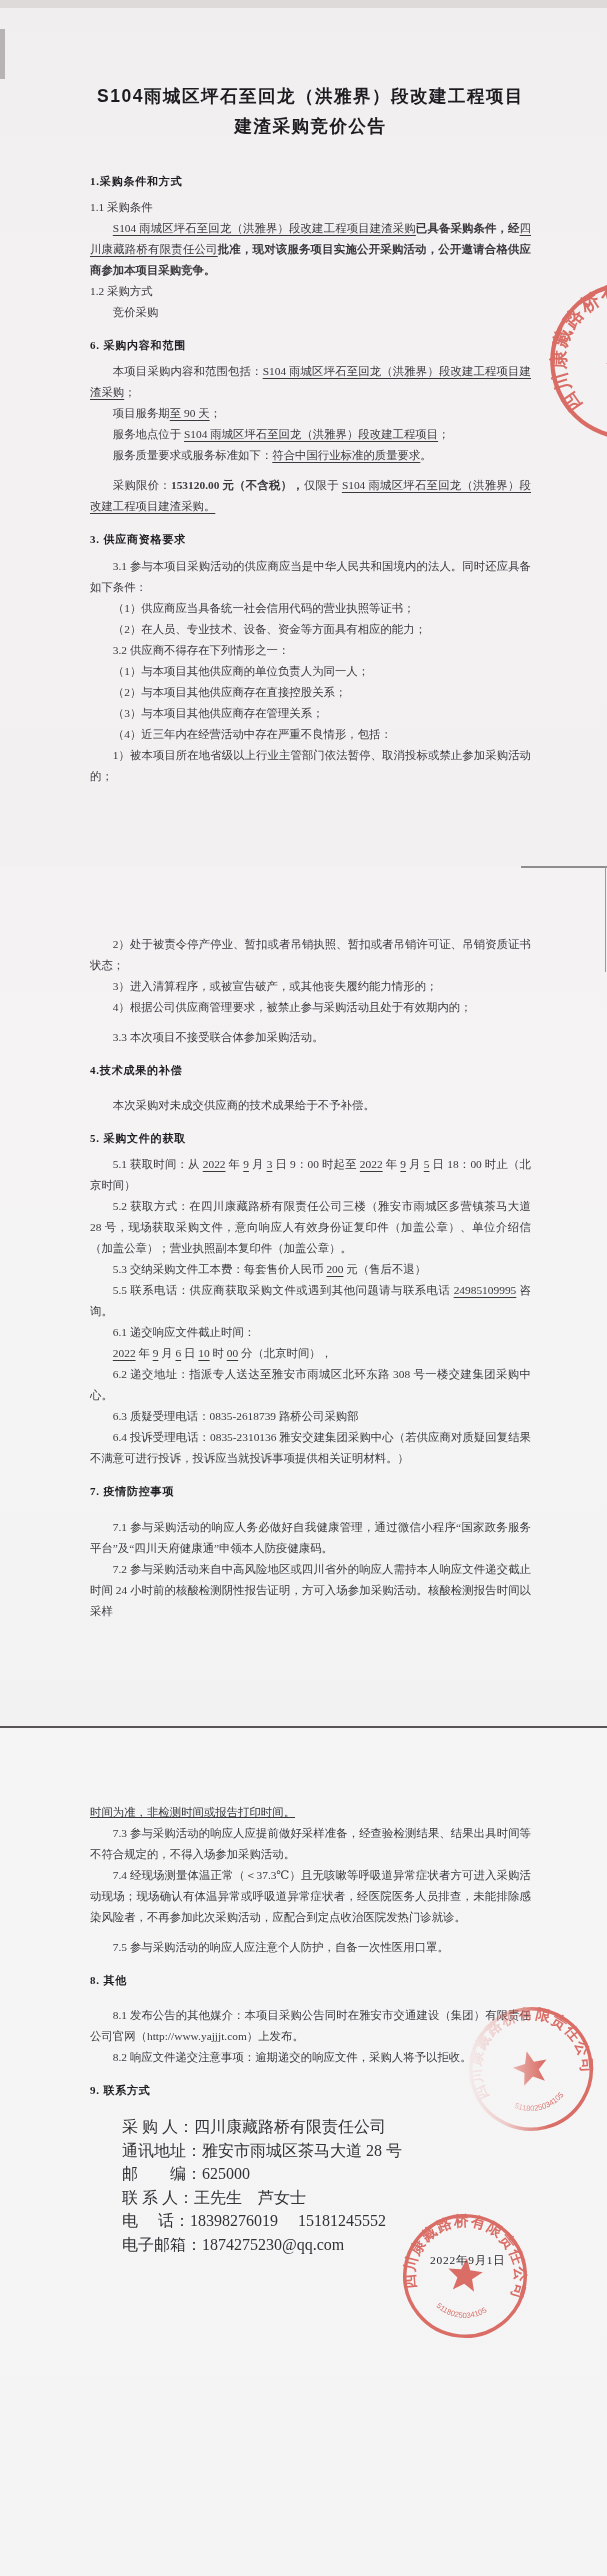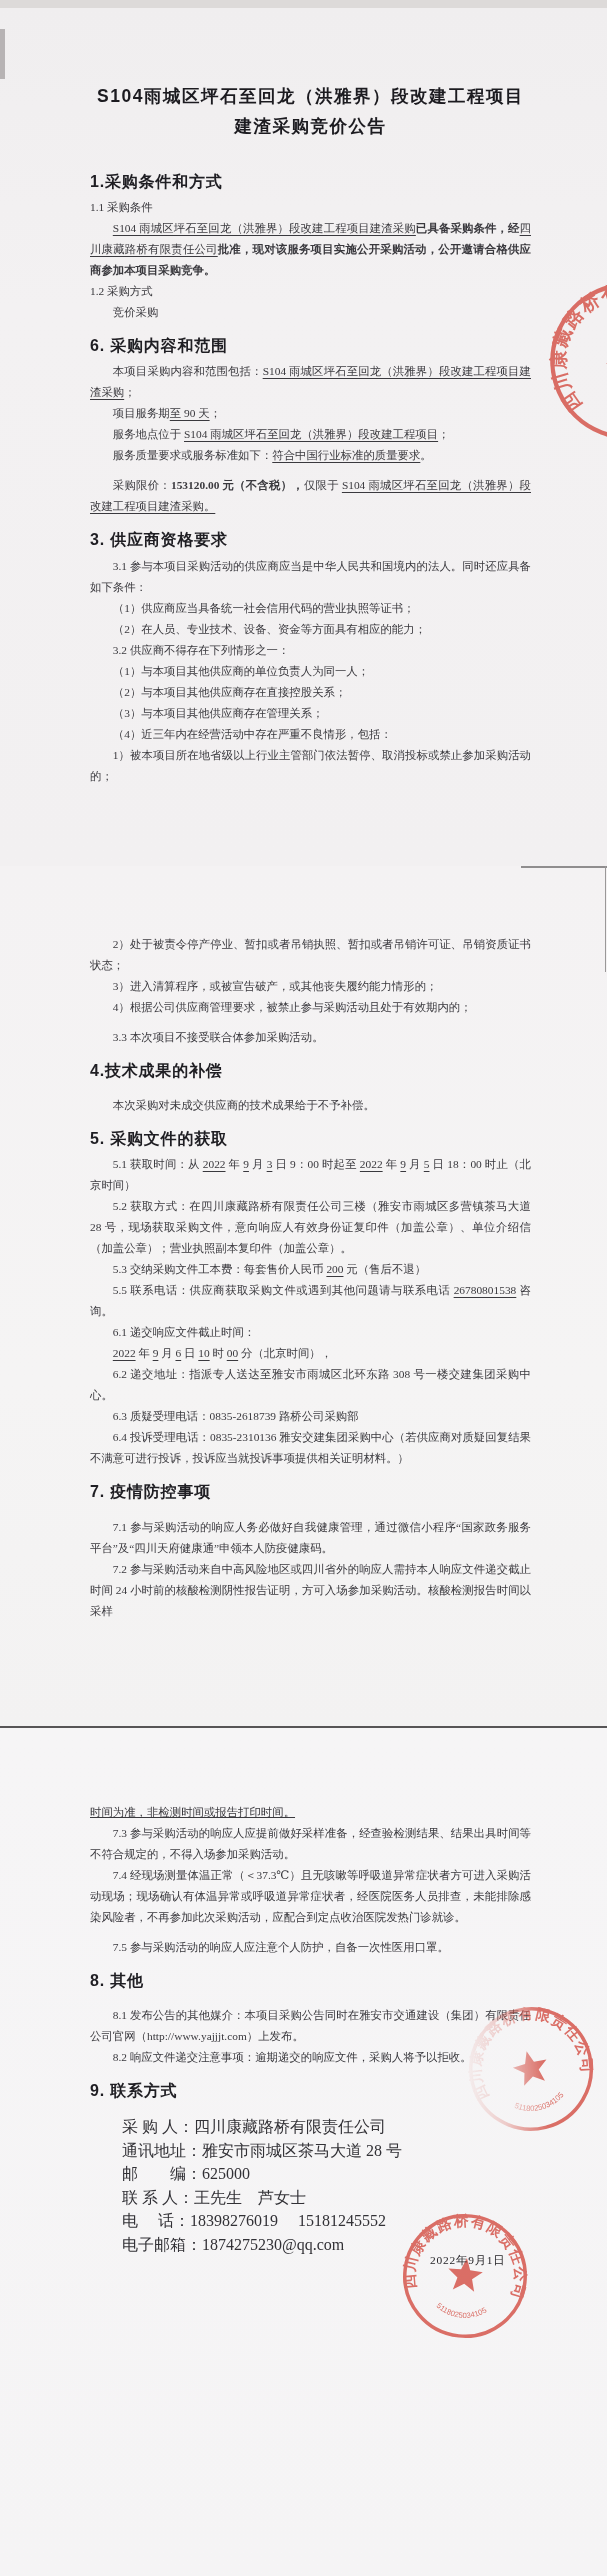--- a/index.html
+++ b/index.html
@@ -10,22 +10,22 @@
   .pg2{top:858px;height:860px;background:linear-gradient(180deg,#f4f2f3 0%,#f5f4f4 60%,#f3f2f2 100%);}
   .pg3{top:1718px;height:858px;background:linear-gradient(180deg,#f6f5f6 0%,#f5f4f5 100%);
        border-top:2.3px solid #575556;}
   .content{box-sizing:border-box;width:100%;}
   .pg1 .content{padding:73px 76px 0 90px;}
   .pg2 .content{padding:68px 76px 0 90px;}
   .pg3 .content{padding:74px 76px 0 90px;}
 
   .b-title{font-family:"Liberation Sans","DejaVu Sans",sans-serif;font-weight:700;
            font-size:17.5px;line-height:30px;letter-spacing:1.5px;text-align:center;color:#1c1b20;}
-  .b-h1{font-family:Liberation Sans, sans-serif;font-weight:700;
-        font-size:16px;line-height:23px;letter-spacing:0.8px;color:#1f1e23;margin:10.6px 0 4.6px;}
+  .b-h1{font-family:Liberation Serif, serif;font-weight:700;
+        font-size:11px;line-height:23px;letter-spacing:0.8px;color:#1f1e23;margin:10.6px 0 4.6px;}
   .b-h2{font-size:11.4px;line-height:21px;color:#38373c;}
   .b-p,.b-pc{font-size:11.4px;line-height:21px;color:#3a393e;text-align:justify;}
   .b-p{text-indent:2em;}
   .b-pc{text-indent:0;text-decoration:underline;}
   .b-contact{font-size:16px;line-height:23.5px;color:#323136;text-indent:2em;}
   .b-spacer{height:9px;}
   .u{text-decoration:underline;text-underline-offset:3px;}
   .bold{font-weight:700;}
 
   .stamp{position:absolute;opacity:.84;pointer-events:none;}
@@ -105,21 +105,21 @@
         <div class="b-p"><span>4）根据公司供应商管理要求，被禁止参与采购活动且处于有效期内的；</span></div>
         <div class="b-spacer"></div>
         <div class="b-p"><span>3.3  本次项目不接受联合体参加采购活动。</span></div>
         <div class="b-h1"><span>4.技术成果的补偿</span></div>
         <div class="b-spacer"></div>
         <div class="b-p"><span>本次采购对未成交供应商的技术成果给于不予补偿。</span></div>
         <div class="b-h1"><span>5.  采购文件的获取</span></div>
         <div class="b-p"><span>5.1 获取时间：从 </span><span class="u">2022</span><span> 年 </span><span class="u">9</span><span> 月 </span><span class="u">3</span><span> 日 9：00 时起至 </span><span class="u">2022</span><span> 年 </span><span class="u">9</span><span> 月 </span><span class="u">5</span><span> 日 18：00 时止（北京时间）</span></div>
         <div class="b-p"><span>5.2 获取方式：在四川康藏路桥有限责任公司三楼（雅安市雨城区多营镇茶马大道 28 号，现场获取采购文件，意向响应人有效身份证复印件（加盖公章）、单位介绍信（加盖公章）；营业执照副本复印件（加盖公章）。</span></div>
         <div class="b-p"><span>5.3 交纳采购文件工本费：每套售价人民币 </span><span class="u">200</span><span> 元（售后不退）</span></div>
-        <div class="b-p"><span>5.5 联系电话：供应商获取采购文件或遇到其他问题请与联系电话 </span><span class="u">26780801538</span><span> 咨询。</span></div>
+        <div class="b-p"><span>5.5 联系电话：供应商获取采购文件或遇到其他问题请与联系电话 </span><span class="u">24985109995</span><span> 咨询。</span></div>
         <div class="b-p"><span>6.1 递交响应文件截止时间：</span></div>
         <div class="b-p"><span class="u">2022</span><span> 年 </span><span class="u">9</span><span> 月 </span><span class="u">6</span><span> 日 </span><span class="u">10</span><span> 时 </span><span class="u">00</span><span> 分（北京时间），</span></div>
         <div class="b-p"><span>6.2 递交地址：指派专人送达至雅安市雨城区北环东路 308 号一楼交建集团采购中心。</span></div>
         <div class="b-p"><span>6.3  质疑受理电话：0835-2618739 路桥公司采购部</span></div>
         <div class="b-p"><span>6.4  投诉受理电话：0835-2310136 雅安交建集团采购中心（若供应商对质疑回复结果不满意可进行投诉，投诉应当就投诉事项提供相关证明材料。）</span></div>
         <div class="b-h1"><span>7.  疫情防控事项</span></div>
         <div class="b-spacer"></div>
         <div class="b-p"><span>7.1 参与采购活动的响应人务必做好自我健康管理，通过微信小程序“国家政务服务平台”及“四川天府健康通”申领本人防疫健康码。</span></div>
         <div class="b-p"><span>7.2 参与采购活动来自中高风险地区或四川省外的响应人需持本人响应文件递交截止时间 24 小时前的核酸检测阴性报告证明，方可入场参加采购活动。核酸检测报告时间以采样</span></div>
       </div>

